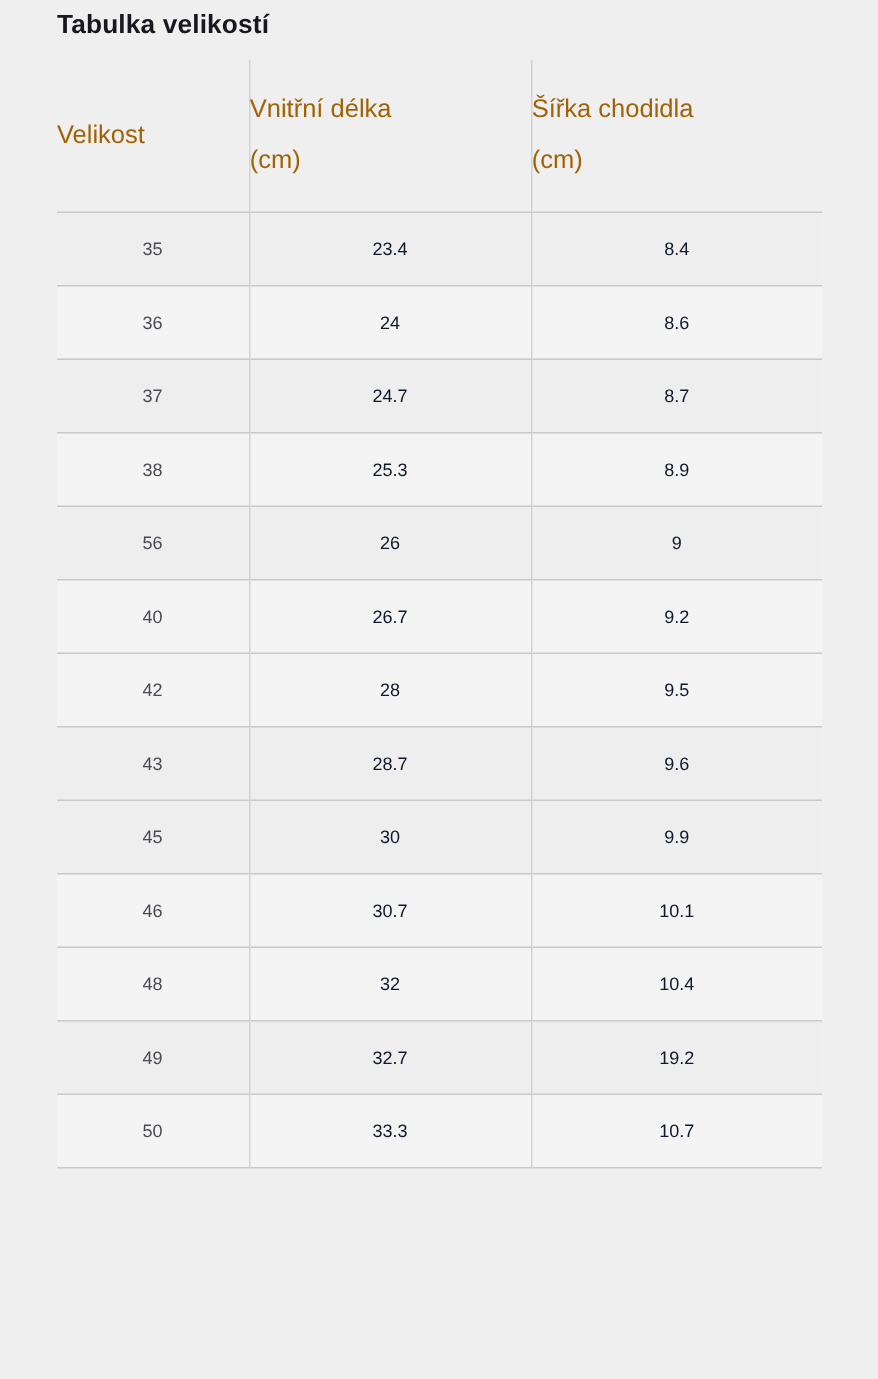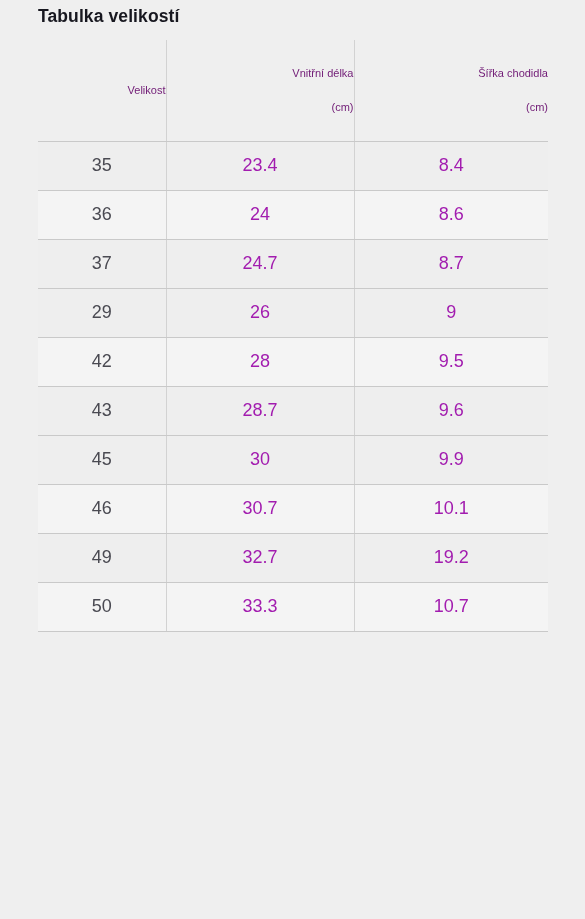--- a/index.html
+++ b/index.html
@@ -50,59 +50,59 @@
   }
 
   table#size-table col.c-size  { width: 128px; }
   table#size-table col.c-len   { width: 188px; }
   table#size-table col.c-width { width: 194px; }
 
   
   #size-table thead th {
     height: 101px;
     vertical-align: middle;
-    text-align: right;
-    font-size: 11px;
+    text-align: left;
+    font-size: 17px;
     font-weight: normal;
-    color: #701a75;
+    color: #a16207;
     line-height: 34px;
     background: #efefef;
     border-bottom: 1px solid #c9c9c9;
     padding: 0;
   }
 
   #size-table thead th.divided {
     border-left: 1px solid #d2d2d2;
   }
 
   .hdr-line { display: block; }
 
   
   #size-table tbody td {
     height: 49px;
     vertical-align: middle;
     text-align: center;
-    font-size: 18px;
+    font-size: 12px;
     padding: 0;
     border-bottom: 1px solid #c9c9c9;
   }
 
   #size-table tbody td.divided {
     border-left: 1px solid #d2d2d2;
   }
 
   #size-table tbody tr.row-odd  td { background: #eeeeee; }
   #size-table tbody tr.row-even td { background: #f4f4f4; }
 
   #size-table tbody td.cell-size {
     color: #4a4a52;
   }
 
   #size-table tbody td.cell-measure {
-    color: #a21caf;
+    color: #0f172a;
   }
 </style>
 </head>
 <body>
 
 <div id="page">
 
   <h1 id="size-chart-title">Tabulka velikostí</h1>
 
   <div id="size-table-wrap">
@@ -138,24 +138,34 @@
           <tr class="row-even">
             <td class="cell-size">36</td>
             <td class="cell-measure divided">24</td>
             <td class="cell-measure divided">8.6</td>
           </tr>
           <tr class="row-odd">
             <td class="cell-size">37</td>
             <td class="cell-measure divided">24.7</td>
             <td class="cell-measure divided">8.7</td>
           </tr>
-          <tr class="row-odd">
-            <td class="cell-size">29</td>
+          <tr class="row-even">
+            <td class="cell-size">38</td>
+            <td class="cell-measure divided">25.3</td>
+            <td class="cell-measure divided">8.9</td>
+          </tr>
+          <tr class="row-odd">
+            <td class="cell-size">56</td>
             <td class="cell-measure divided">26</td>
             <td class="cell-measure divided">9</td>
+          </tr>
+          <tr class="row-even">
+            <td class="cell-size">40</td>
+            <td class="cell-measure divided">26.7</td>
+            <td class="cell-measure divided">9.2</td>
           </tr>
           <tr class="row-even">
             <td class="cell-size">42</td>
             <td class="cell-measure divided">28</td>
             <td class="cell-measure divided">9.5</td>
           </tr>
           <tr class="row-odd">
             <td class="cell-size">43</td>
             <td class="cell-measure divided">28.7</td>
             <td class="cell-measure divided">9.6</td>
@@ -163,20 +173,25 @@
           <tr class="row-odd">
             <td class="cell-size">45</td>
             <td class="cell-measure divided">30</td>
             <td class="cell-measure divided">9.9</td>
           </tr>
           <tr class="row-even">
             <td class="cell-size">46</td>
             <td class="cell-measure divided">30.7</td>
             <td class="cell-measure divided">10.1</td>
           </tr>
+          <tr class="row-even">
+            <td class="cell-size">48</td>
+            <td class="cell-measure divided">32</td>
+            <td class="cell-measure divided">10.4</td>
+          </tr>
           <tr class="row-odd">
             <td class="cell-size">49</td>
             <td class="cell-measure divided">32.7</td>
             <td class="cell-measure divided">19.2</td>
           </tr>
           <tr class="row-even">
             <td class="cell-size">50</td>
             <td class="cell-measure divided">33.3</td>
             <td class="cell-measure divided">10.7</td>
           </tr>

